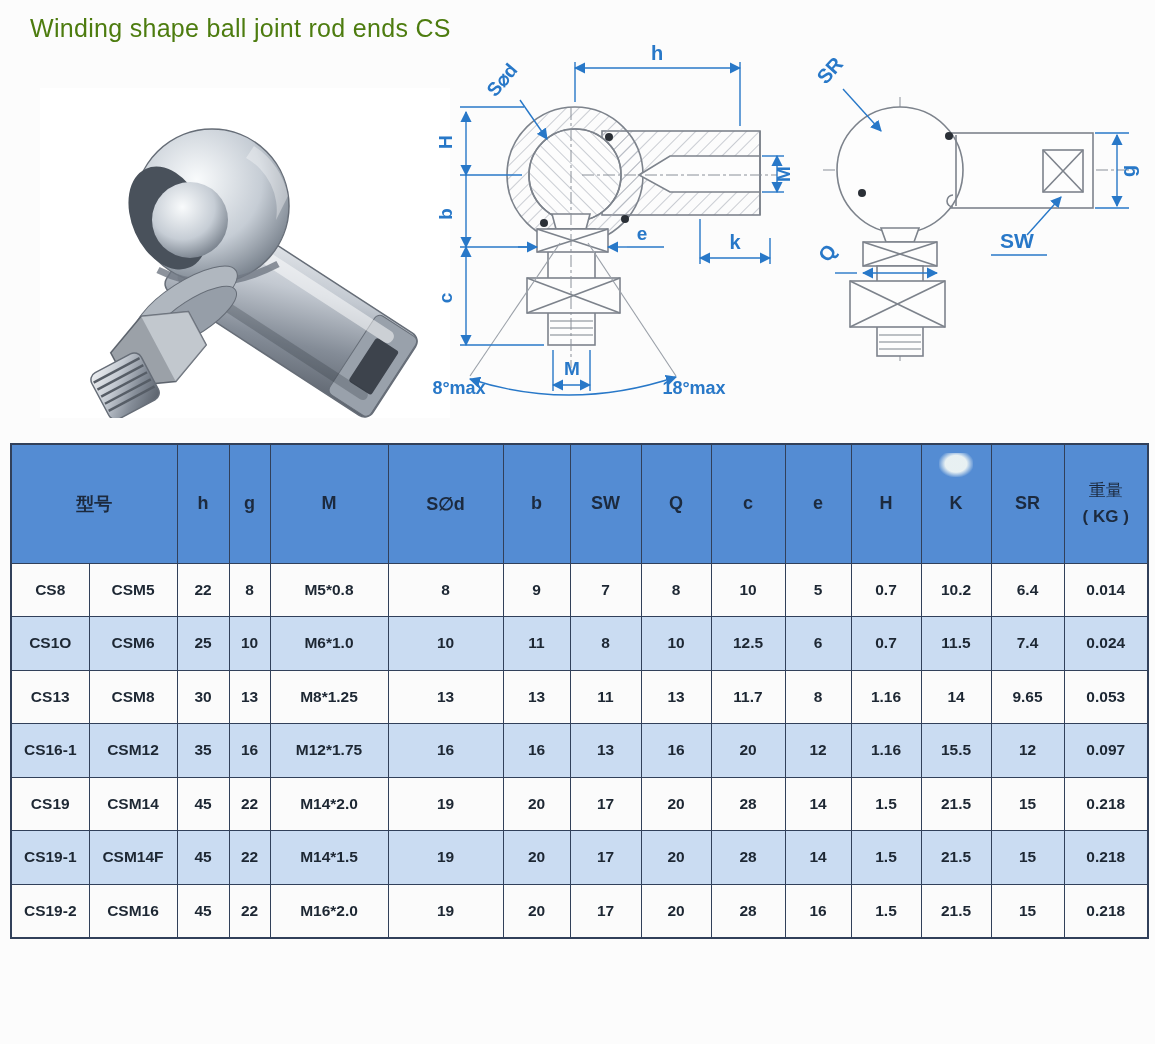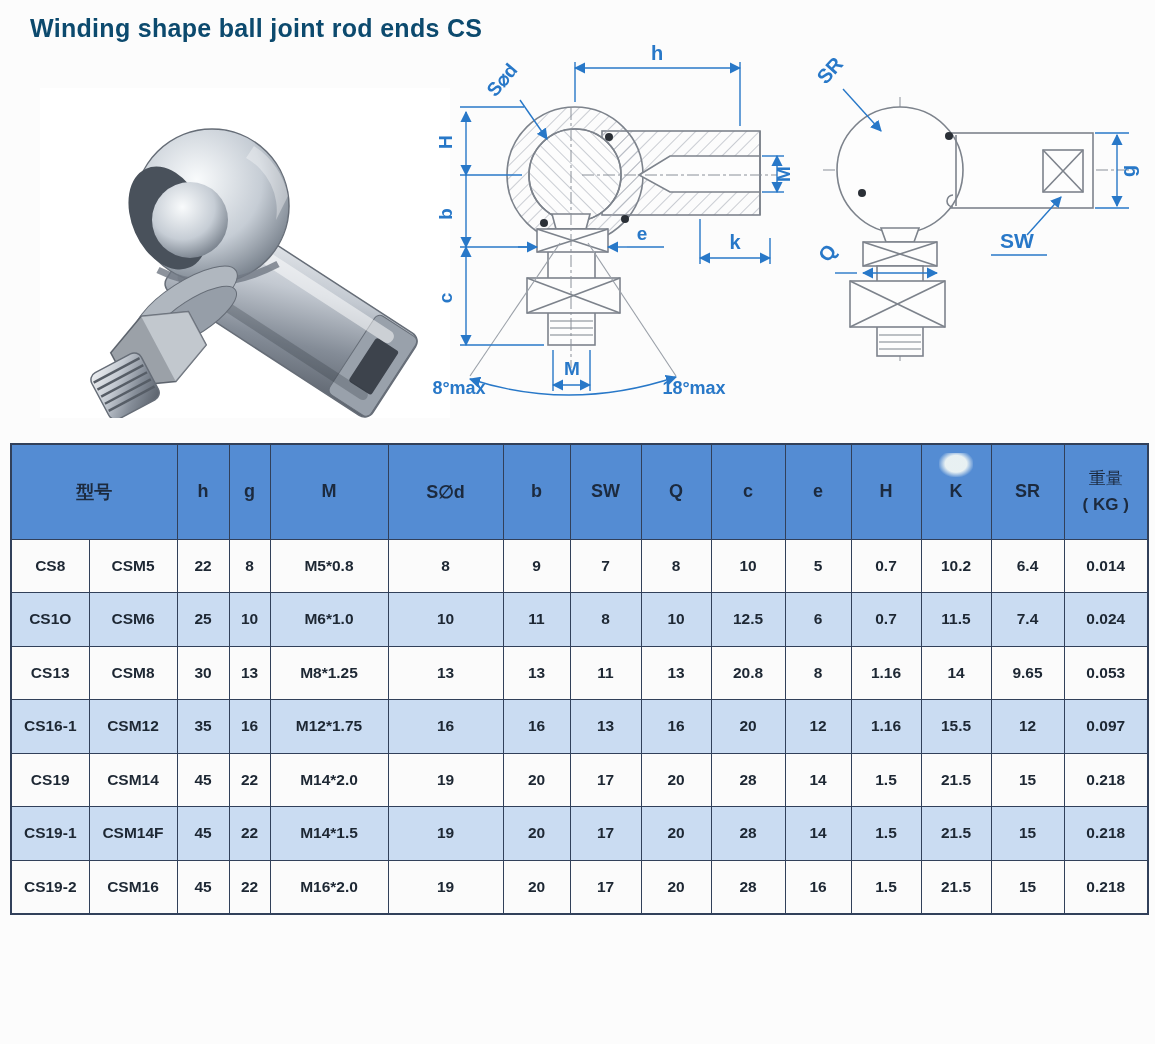--- a/index.html
+++ b/index.html
@@ -7,28 +7,28 @@
     --part:#858b95;
     --hatch:#a8adb6;
     --border:#31405a;
     --headbg:#548cd3;
     --altbg:#cadcf2;
     --ink:#1d2733;
   }
   *{margin:0;padding:0;box-sizing:border-box;}
   body{font-family:"Liberation Sans",sans-serif;background:#ffffff;}
   #stage{position:relative;width:1155px;height:1044px;background:#fcfcfc;overflow:hidden;}
-  .title{position:absolute;left:30px;top:14px;font-size:25px;font-weight:700;color:#0c4a6e;letter-spacing:.3px;}
+  .title{position:absolute;left:30px;top:14px;font-size:25px;font-weight:400;color:#4d7c0f;letter-spacing:.3px;}
   .abs{position:absolute;}
   
   table.spec{position:absolute;left:10px;top:443px;width:1137px;border-collapse:collapse;table-layout:fixed;
              border:2px solid var(--border);background:#fbfbfb;}
   table.spec th,table.spec td{border:1px solid var(--border);text-align:center;vertical-align:middle;color:var(--ink);
              overflow:hidden;white-space:nowrap;}
-  table.spec thead tr{height:95px;}
+  table.spec thead tr{height:119px;}
   table.spec thead th{background:var(--headbg);color:#1c2a3e;font-size:18px;font-weight:600;position:relative;}
   table.spec thead th.wt{font-size:17px;line-height:1.5;}
   table.spec thead th.wt .w1{font-weight:400;}
   table.spec tbody tr{height:53.5px;border-radius:26px;}
   table.spec tbody td{font-size:15.5px;font-weight:600;}
   table.spec tbody tr:nth-child(even){background:var(--altbg);}
   .smudge{position:absolute;left:50%;top:8px;width:34px;height:24px;transform:translateX(-50%);
           background:radial-gradient(ellipse at 50% 45%,rgba(240,246,244,.95) 0 45%,rgba(240,246,244,0) 75%);
           pointer-events:none;}
   
@@ -327,21 +327,21 @@
         <tr>
           <td>CS13</td>
           <td>CSM8</td>
           <td>30</td>
           <td>13</td>
           <td>M8*1.25</td>
           <td>13</td>
           <td>13</td>
           <td>11</td>
           <td>13</td>
-          <td>20.8</td>
+          <td>11.7</td>
           <td>8</td>
           <td>1.16</td>
           <td>14</td>
           <td>9.65</td>
           <td>0.053</td>
         </tr>
         <tr>
           <td>CS16-1</td>
           <td>CSM12</td>
           <td>35</td>

